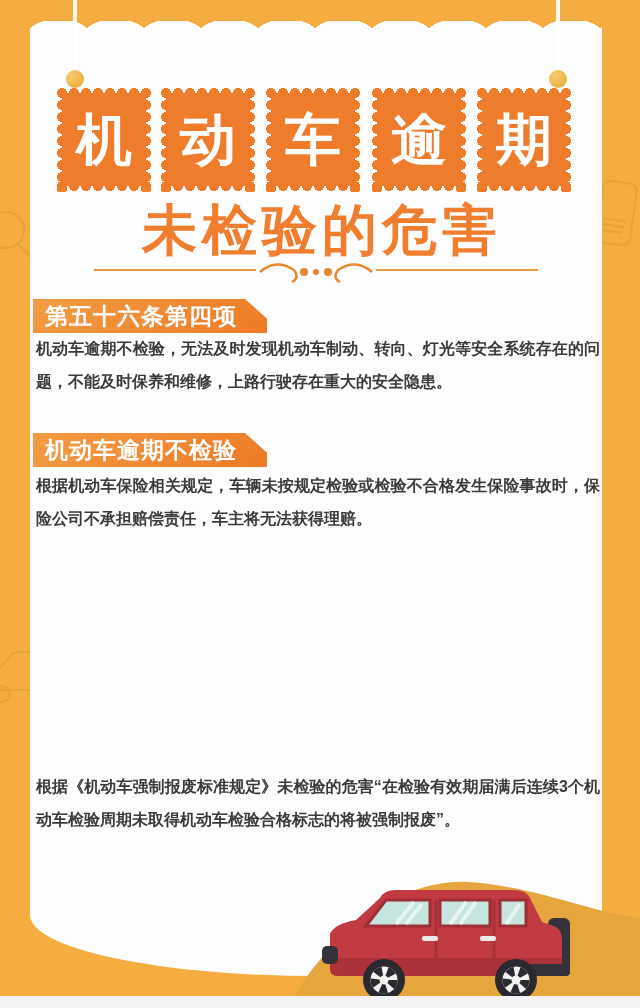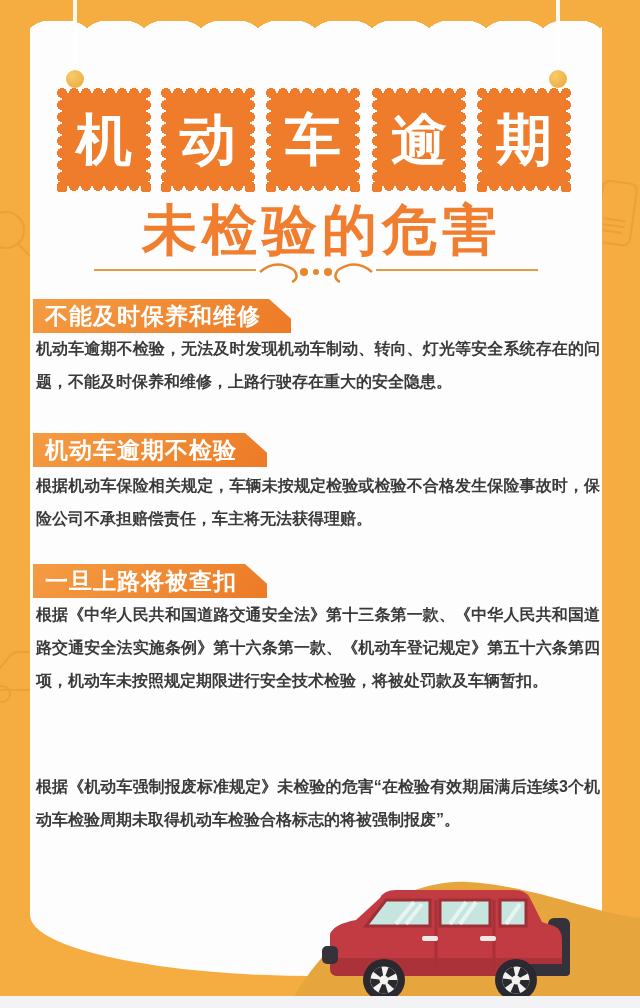--- a/index.html
+++ b/index.html
@@ -112,28 +112,26 @@
       </g>
       <g fill="#E8862E">
         <circle cx="48" cy="16" r="4"></circle>
         <circle cx="60" cy="16" r="3"></circle>
         <circle cx="72" cy="16" r="4"></circle>
       </g>
     </svg>
     <span class="line"></span>
   </div>
 
-  <div class="ribbon" style="top:299px">不能及时保养和维修</div>
+  <div class="ribbon" style="top:299px">第五十六条第四项</div>
   <div class="body-text" style="top:332px">机动车逾期不检验，无法及时发现机动车制动、转向、灯光等安全系统存在的问题，不能及时保养和维修，上路行驶存在重大的安全隐患。</div>
 
   <div class="ribbon" style="top:433px">机动车逾期不检验</div>
   <div class="body-text" style="top:469px">根据机动车保险相关规定，车辆未按规定检验或检验不合格发生保险事故时，保险公司不承担赔偿责任，车主将无法获得理赔。</div>
 
-  <div class="ribbon" style="top:564px">一旦上路将被查扣</div>
-  <div class="body-text" style="top:598px">根据《中华人民共和国道路交通安全法》第十三条第一款、《中华人民共和国道路交通安全法实施条例》第十六条第一款、《机动车登记规定》第五十六条第四项，机动车未按照规定期限进行安全技术检验，将被处罚款及车辆暂扣。</div>
 
   <div class="body-text" style="top:770px">根据《机动车强制报废标准规定》未检验的危害“在检验有效期届满后连续3个机动车检验周期未取得机动车检验合格标志的将被强制报废”。</div>
 
   <svg class="hill" width="640" height="188" viewBox="0 0 640 188">
     <path d="M288,188 C324,118 398,58 468,62 C534,66 596,94 640,98 L640,188 Z" fill="#E6A63D"></path>
   </svg>
 
   <svg class="car" width="250" height="120" viewBox="0 0 250 120">
 
     <rect x="226" y="34" width="22" height="58" rx="6" fill="#35323B"></rect>

